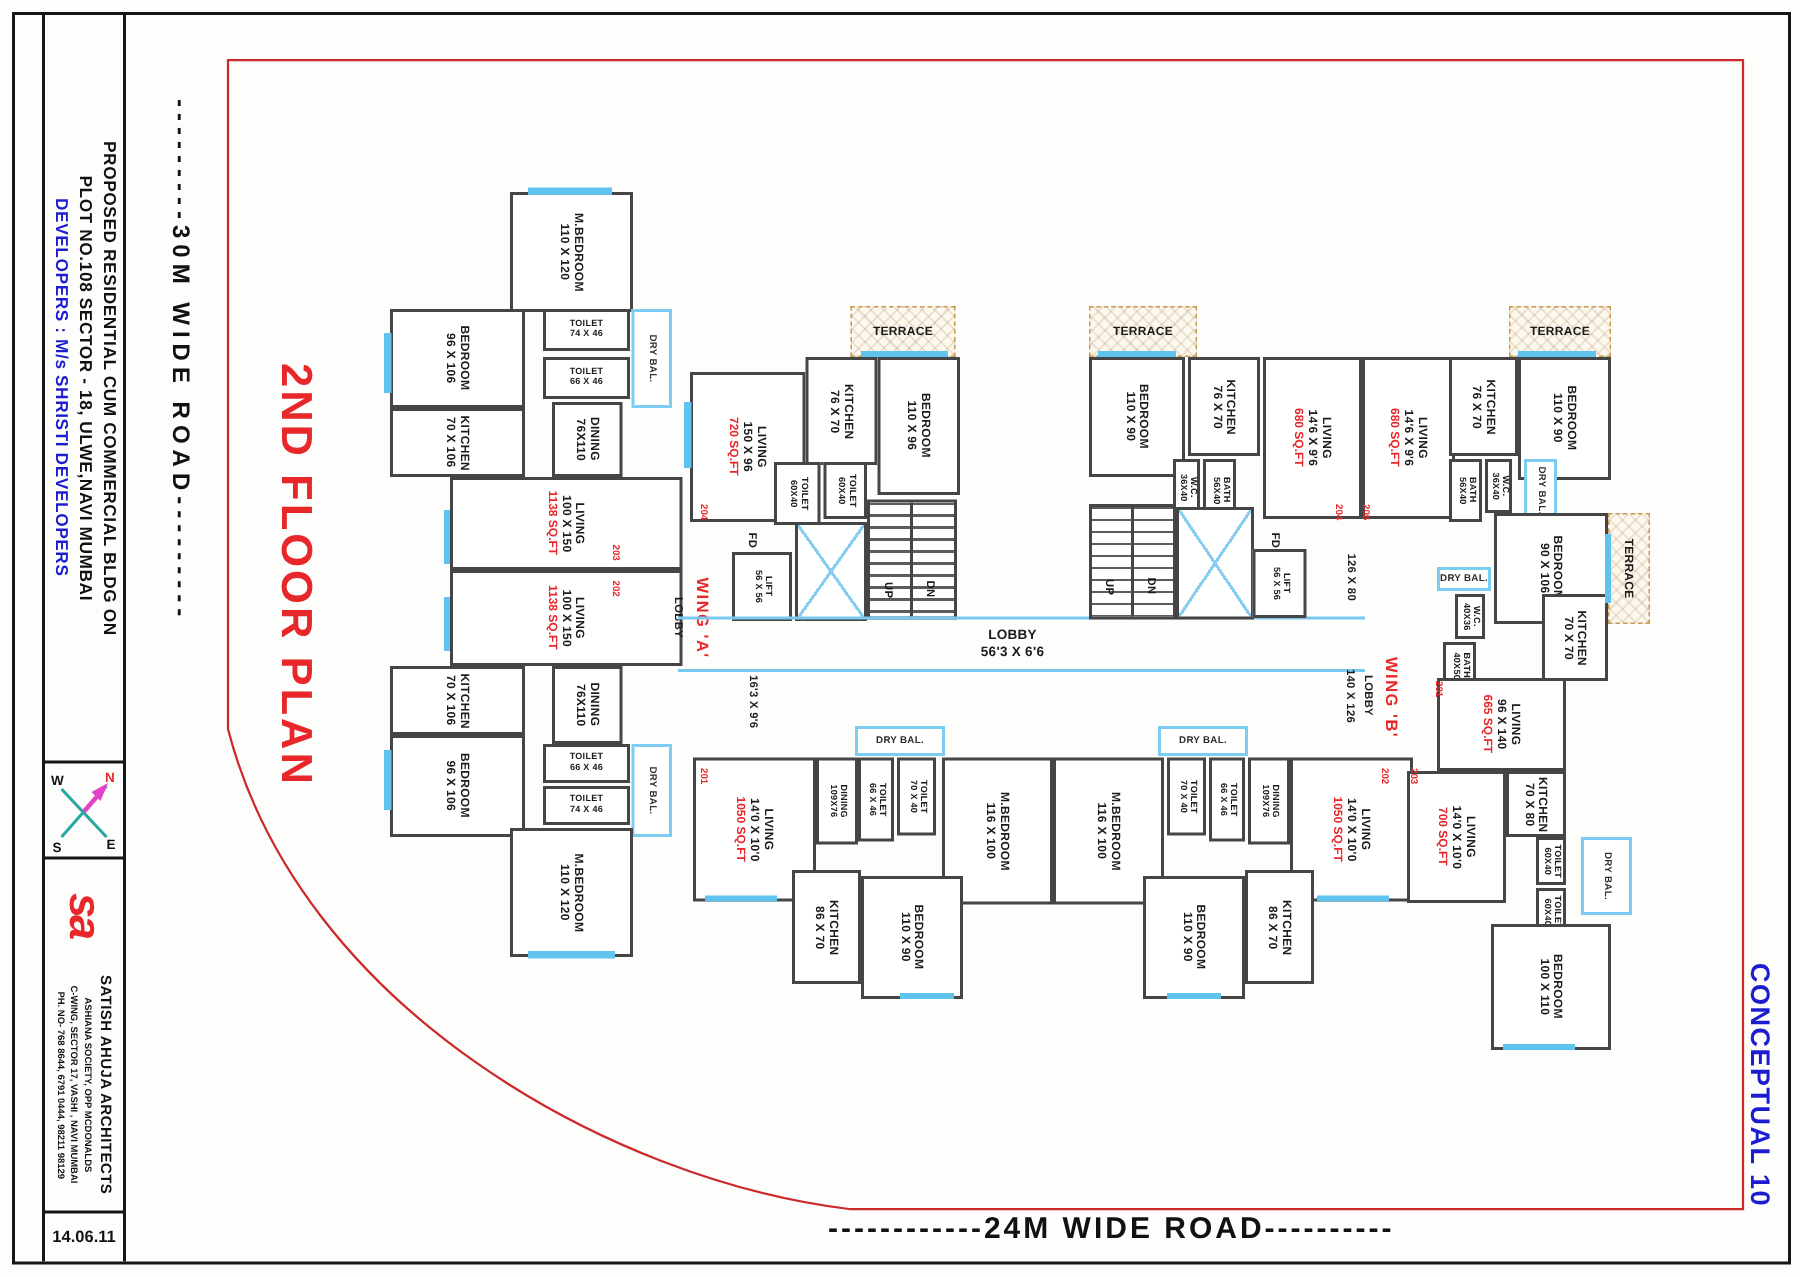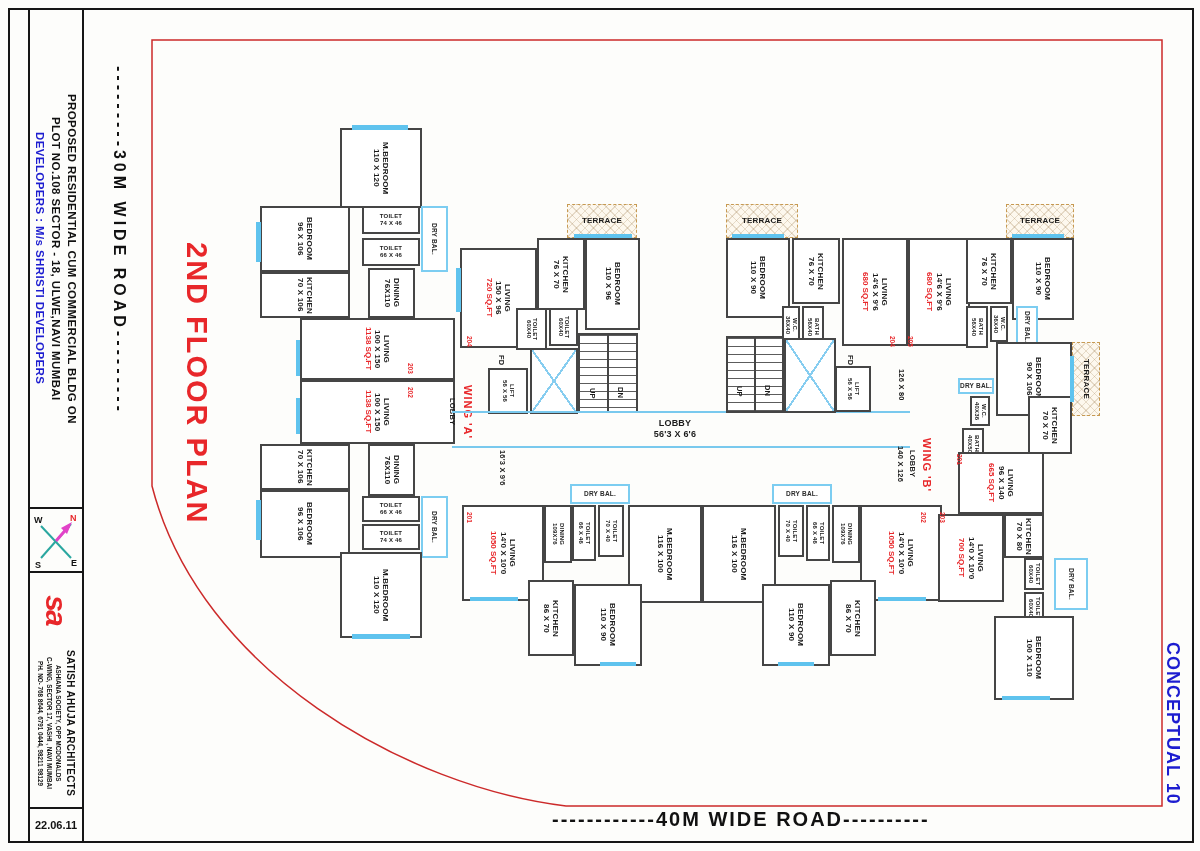--- a/index.html
+++ b/index.html
@@ -92,32 +92,32 @@
     </div>
     <div class="tb-logo">
       <div class="logo">sa</div>
       <div class="tb-arch">
         <span class="a1">SATISH AHUJA ARCHITECTS</span>
         <span class="a2">ASHIANA  SOCIETY, OPP MCDONALDS</span>
         <span class="a2">C-WING, SECTOR 17, VASHI , NAVI MUMBAI</span>
         <span class="a2">PH. NO- 768 8644, 6791 0444, 98211 98129</span>
       </div>
     </div>
-    <div class="tb-date">22.06.11</div>
+    <div class="tb-date">14.06.11</div>
   </aside>
 
   <main id="plan-layer">
     <svg class="boundary" width="1200" height="851" viewBox="0 0 1200 851">
       <path d="M152,40 L1162,40 L1162,806 L566,806 C408,787 200,672 152,486 L152,40 Z" fill="none" stroke="#cc2a2a" stroke-width="1.5"></path>
     </svg>
 
     <div class="vtext road-left">---------30M WIDE ROAD---------</div>
     <div class="vtext plan-title">2ND FLOOR PLAN</div>
     <div class="vtext conceptual">CONCEPTUAL 10</div>
-    <div class="road-bottom">------------40M WIDE ROAD----------</div>
+    <div class="road-bottom">------------24M WIDE ROAD----------</div>
 
     <div id="rooms" style="position:absolute;inset:0;">
         <div class="rm room" style="left: 340px; top: 128px; width: 82px; height: 80px;">
           <div class="vlab">
             <span class="nm">M.BEDROOM</span>
             <span class="sz">110 X 120</span>
           </div>
         </div>
         <div class="rm room" style="left: 260px; top: 206px; width: 90px; height: 66px;">
           <div class="vlab">

